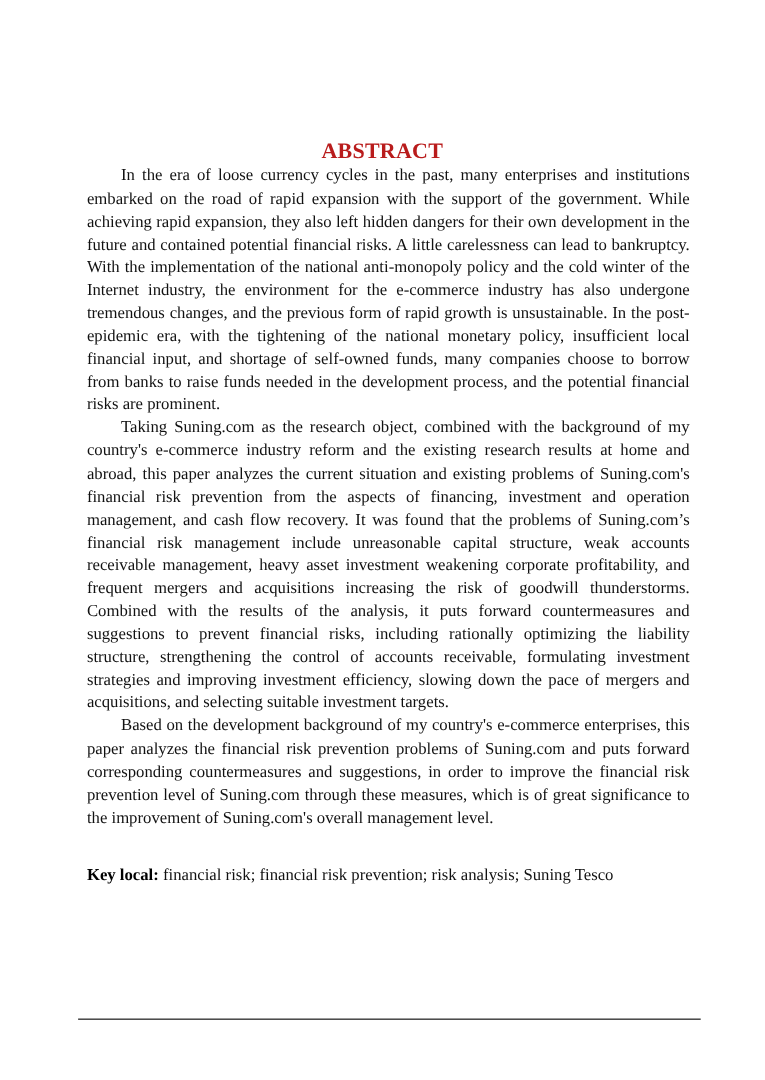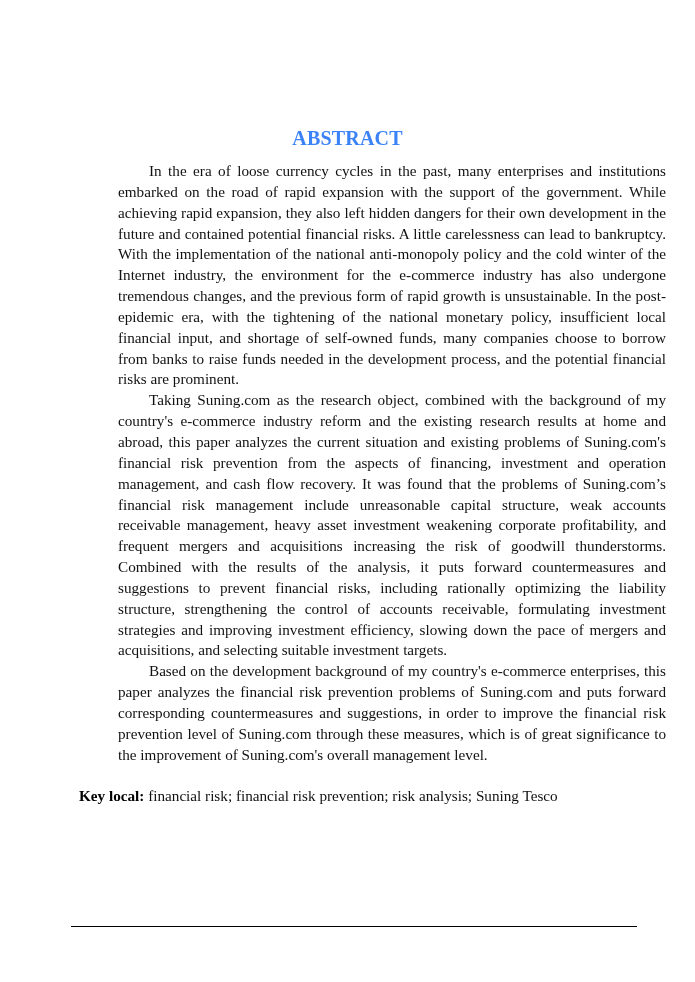--- a/index.html
+++ b/index.html
@@ -2,29 +2,28 @@
 <html><head>
   <meta charset="utf-8">
   <style>
     html, body { margin: 0; padding: 0; background: #ffffff; }
     body { width: 695px; height: 982px; position: relative; overflow: hidden; }
     .page { position: absolute; left: 0; top: 0; width: 695px; height: 982px; background: #fff; }
     .title {
       position: absolute; left: 0; width: 695px; top: 127px;
       text-align: center;
       font-family: "Liberation Serif", serif;
-      font-weight: bold; font-size: 20px; color: #3b82f6;
+      font-weight: bold; font-size: 20px; color: #b91c1c;
       letter-spacing: 0.2px;
     }
     .body {
-      position: absolute; left: 79px; width: 548px; top: 161px;
+      position: absolute; left: 79px; width: 548px; top: 150px;
       font-family: "Liberation Serif", serif;
       font-size: 15.2px; line-height: 20.85px; color: #111;
       text-align: justify;
-      margin-left: 39px;
     }
     .body p { margin: 0; text-indent: 31px; }
     .keywords {
       position: absolute; left: 79px; width: 560px; top: 786px;
       font-family: "Liberation Serif", serif;
       font-size: 15.2px; line-height: 20px; color: #111;
     }
     .keywords .kw-label { font-weight: bold; color: #000; }
     .footer-rule {
       position: absolute; left: 71px; width: 566px; top: 926px;

